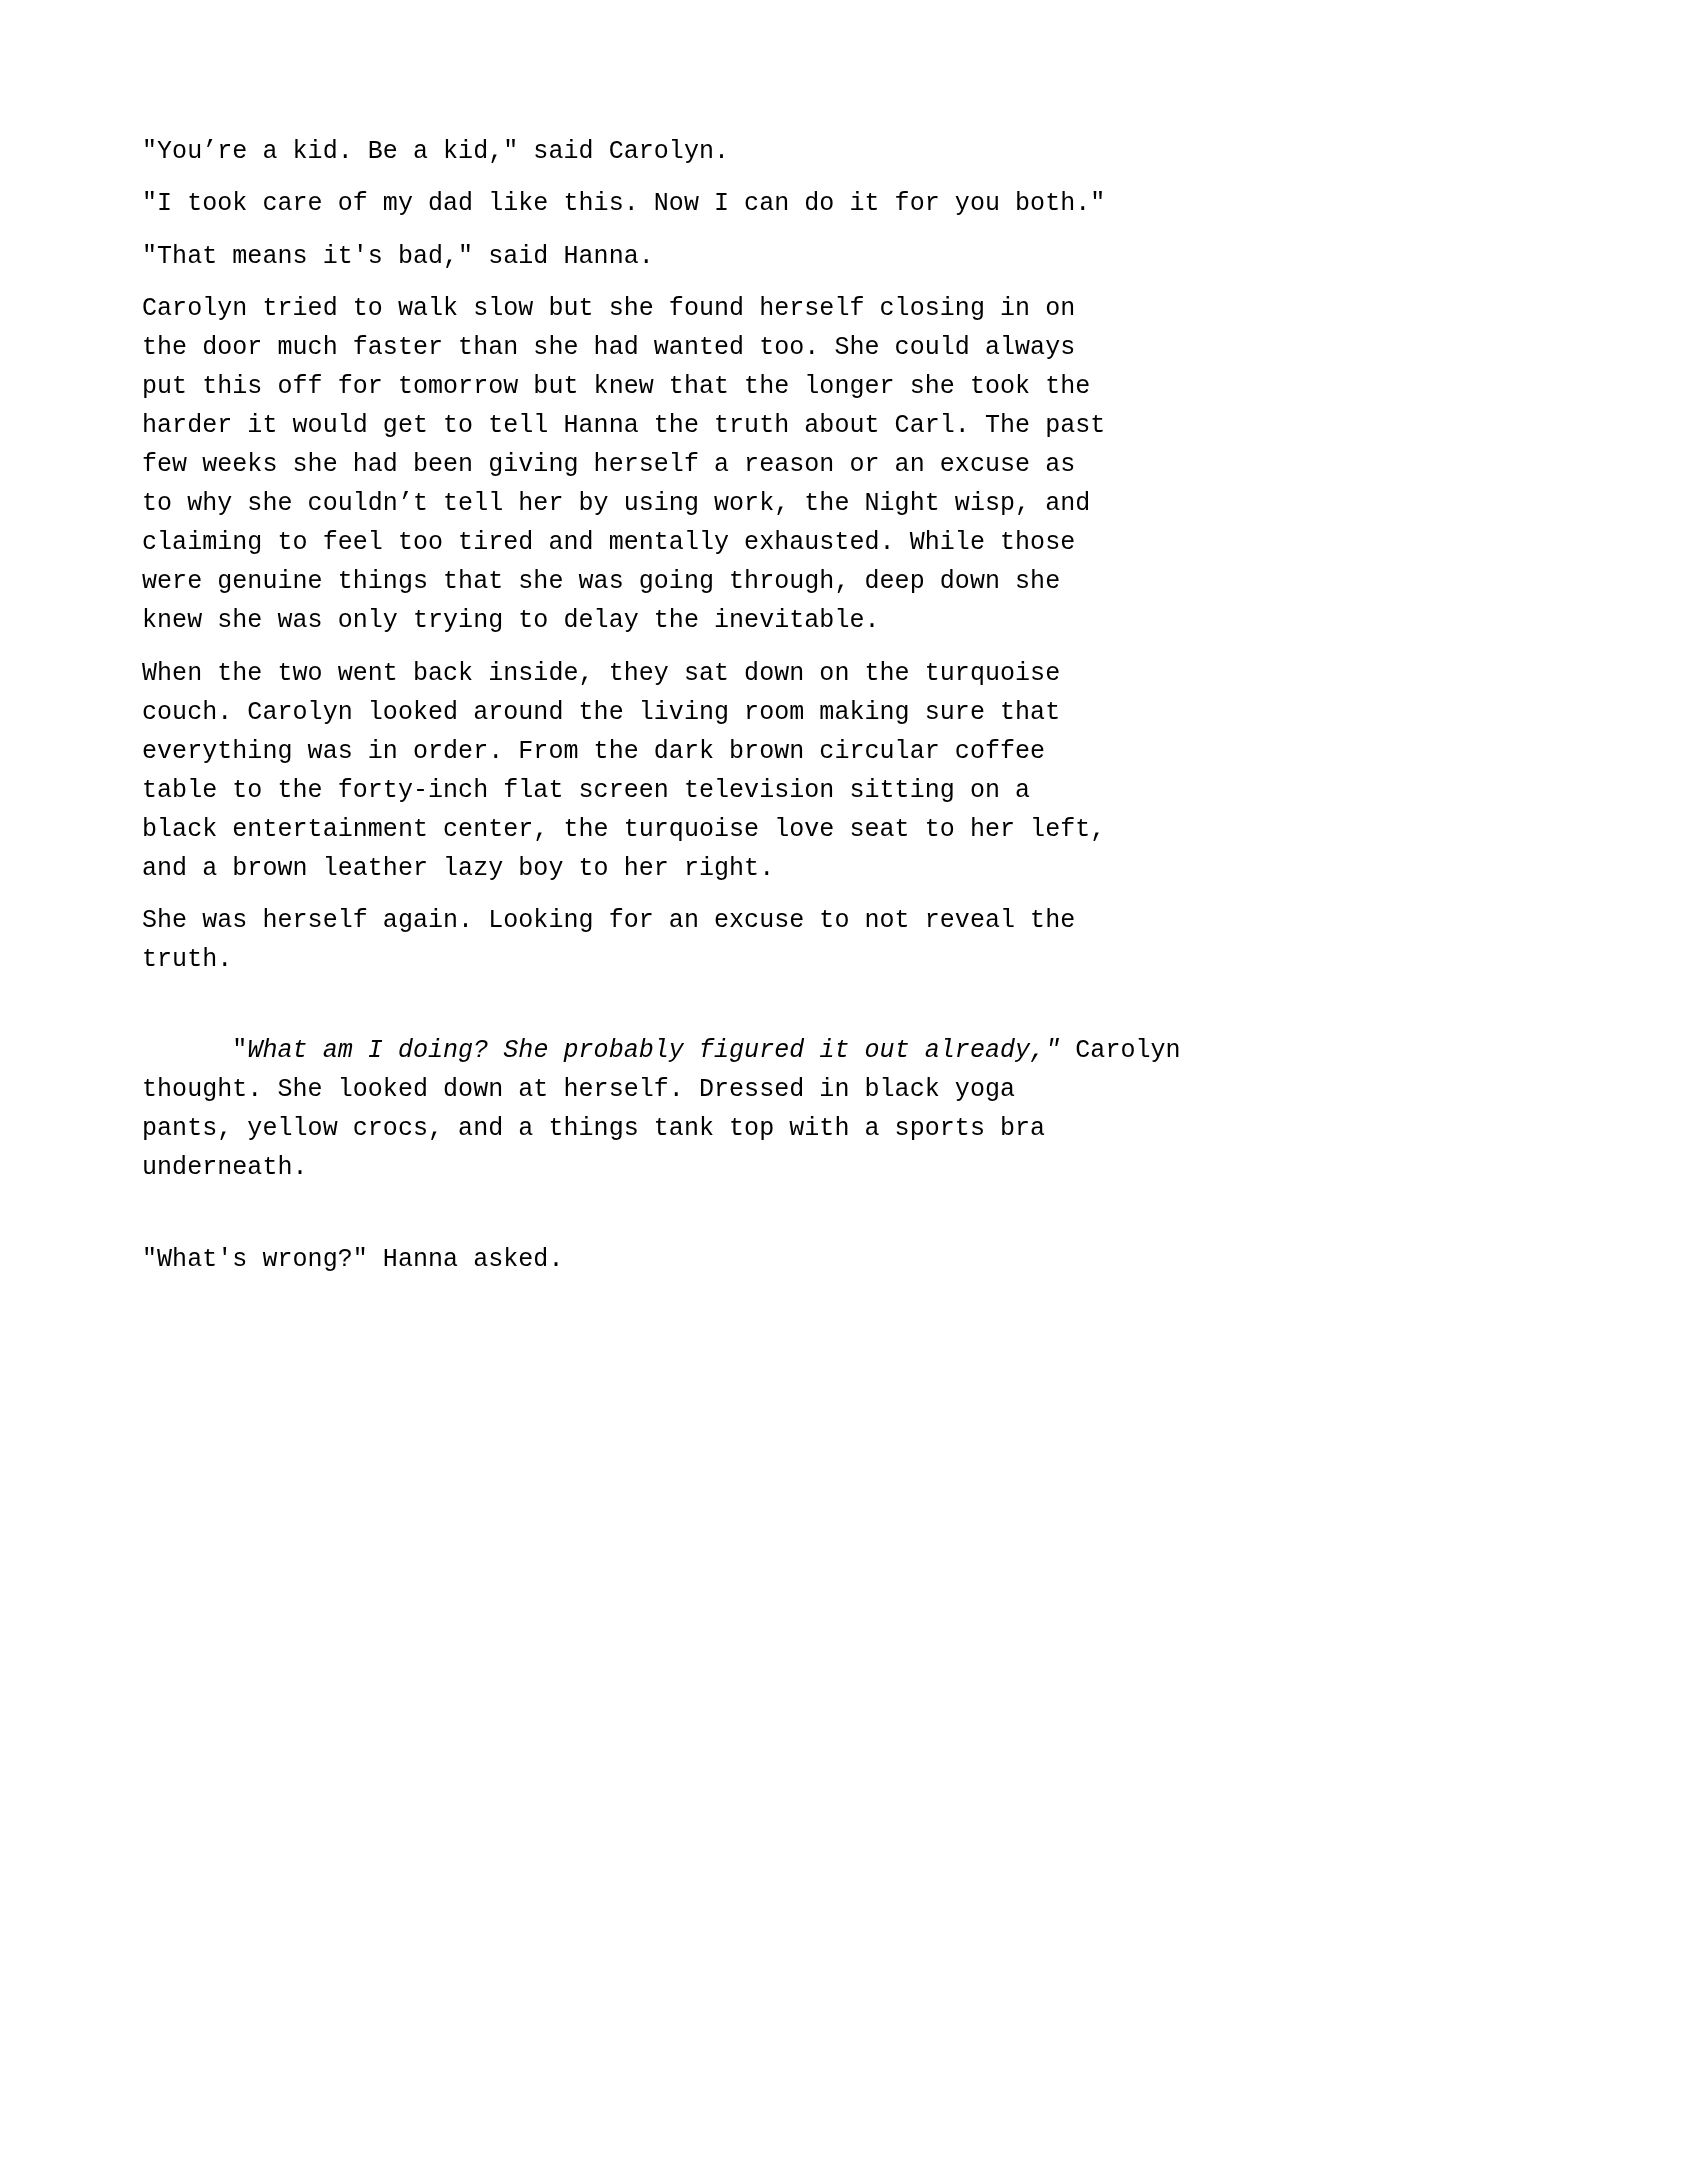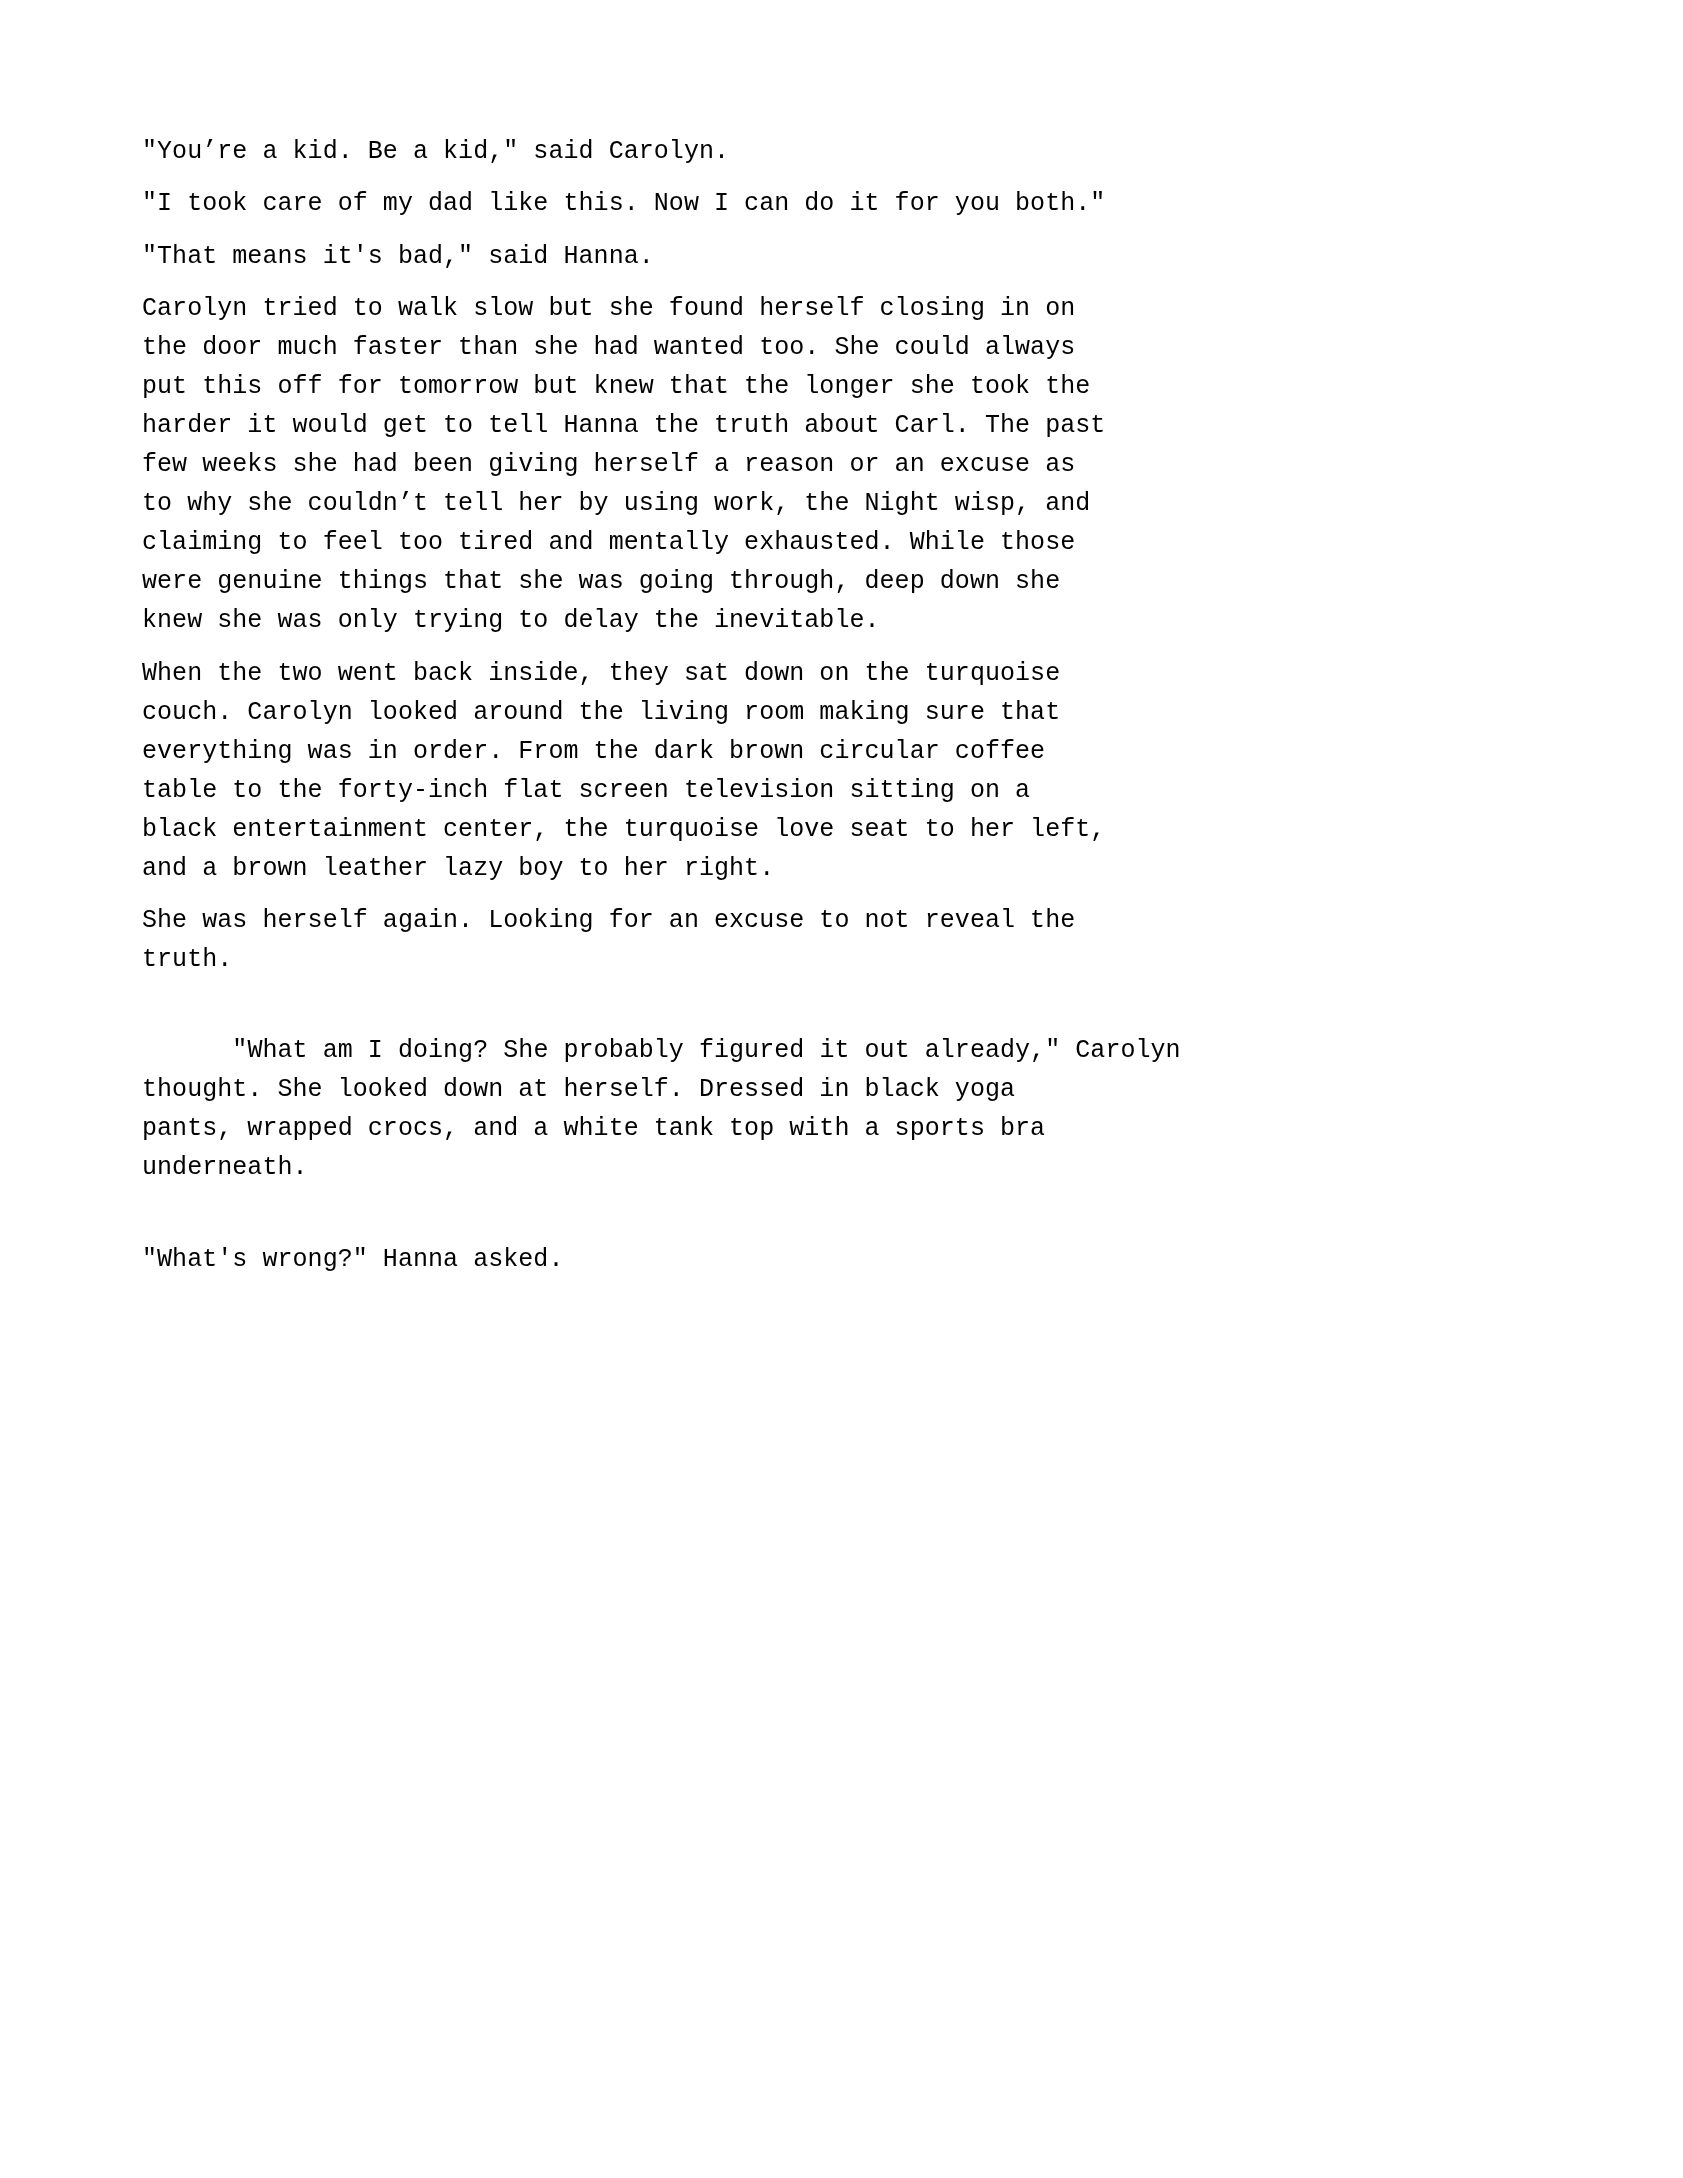--- a/index.html
+++ b/index.html
@@ -24,21 +24,21 @@
   .para {
     font-family: "Liberation Mono", "DejaVu Sans Mono", monospace;
     font-size: 25px;
     line-height: 39px;
     color: #000000;
     letter-spacing: 0.05px;
     white-space: pre-wrap;
     margin: 0 0 13.4px 0;
     text-align: left;
   }
-  .ital { }
+  .ital { font-style: italic; }
 </style>
 </head>
 <body>
 
 <div class="page">
   <div class="doc-body">
 
     <p class="para">"You’re a kid. Be a kid," said Carolyn.</p>
 
     <p class="para">"I took care of my dad like this. Now I can do it for you both."</p>
@@ -64,21 +64,21 @@
 table to the forty-inch flat screen television sitting on a
 black entertainment center, the turquoise love seat to her left,
 and a brown leather lazy boy to her right.</p>
 
     <p class="para">She was herself again. Looking for an excuse to not reveal the
 truth.</p>
 
     <p class="para">
       <span>"</span><span class="ital">What am I doing? She probably figured it out already,"</span><span> Carolyn
 thought. She looked down at herself. Dressed in black yoga
-pants, wrapped crocs, and a white tank top with a sports bra
+pants, yellow crocs, and a things tank top with a sports bra
 underneath.</span>
     </p>
 
     <p class="para">"What's wrong?" Hanna asked.</p>
 
   </div>
 </div>
 
 
 </body></html>

